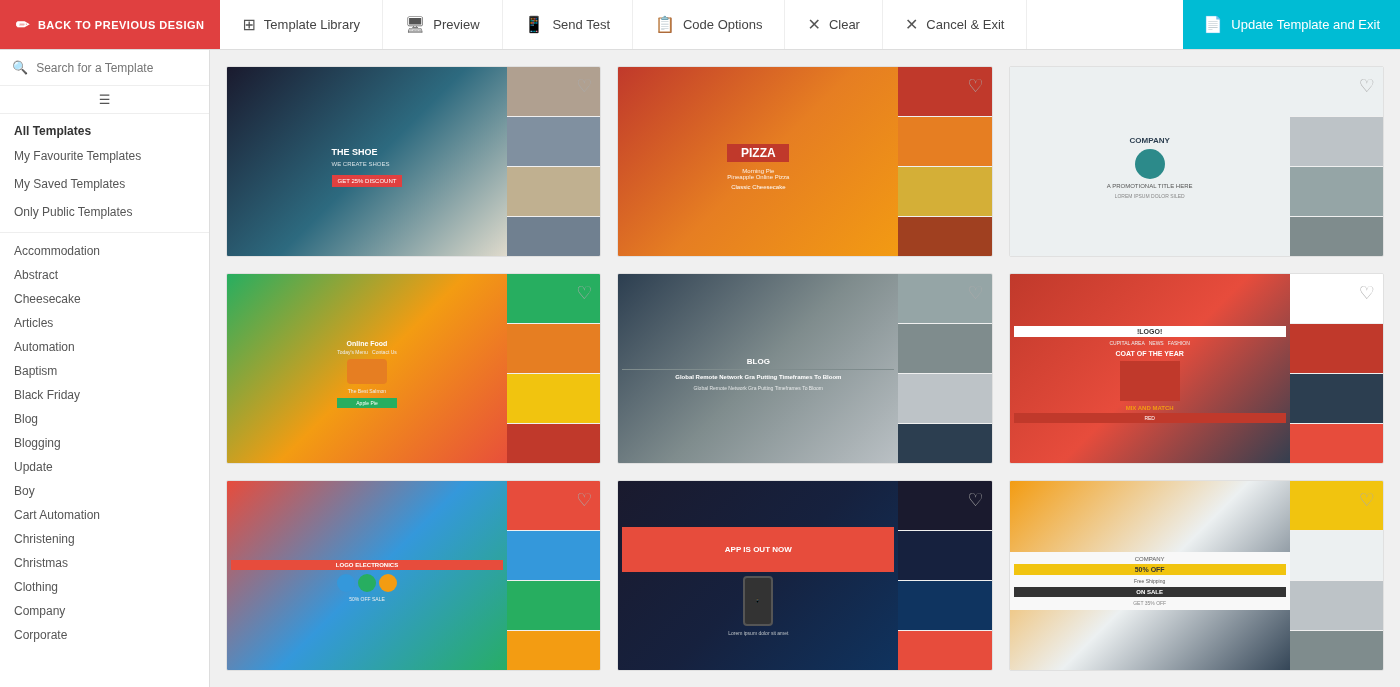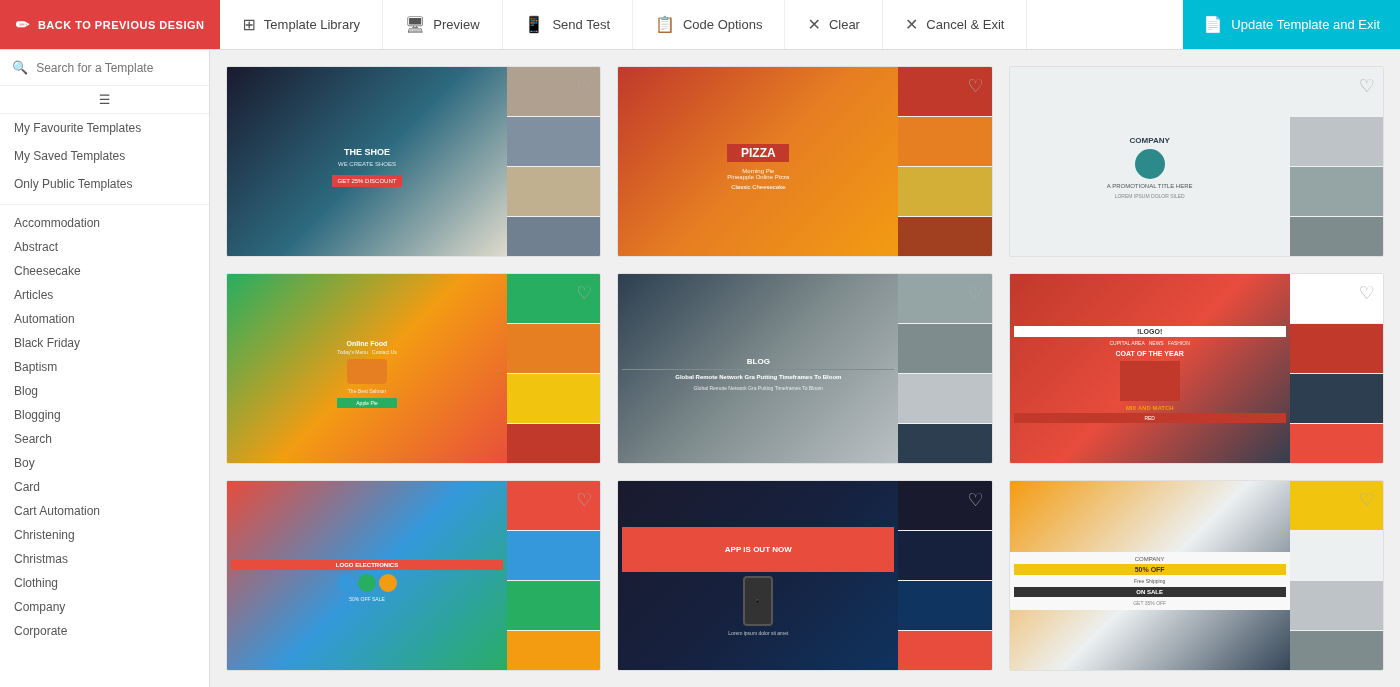--- a/index.html
+++ b/index.html
@@ -241,54 +241,54 @@
 
   <div class="sidebar">
     <div class="search-bar">
       <span class="search-icon">🔍</span>
       <input class="search-input" type="text" placeholder="Search for a Template" style="">
     </div>
     <div class="sidebar-filter-icon">
       <span>☰</span>
     </div>
 
+    <div class="sidebar-section-title">All Templates</div>
     <div class="sidebar-item">My Favourite Templates</div>
     <div class="sidebar-item">My Saved Templates</div>
     <div class="sidebar-item">Only Public Templates</div>
 
     <div class="sidebar-divider"></div>
 
 
     <div class="sidebar-cat-item">Accommodation</div>
     <div class="sidebar-cat-item">Abstract</div>
     <div class="sidebar-cat-item">Cheesecake</div>
     <div class="sidebar-cat-item">Articles</div>
     <div class="sidebar-cat-item">Automation</div>
+    <div class="sidebar-cat-item">Baptism</div>
     <div class="sidebar-cat-item">Black Friday</div>
-    <div class="sidebar-cat-item">Baptism</div>
     <div class="sidebar-cat-item">Blog</div>
     <div class="sidebar-cat-item">Blogging</div>
-    <div class="sidebar-cat-item">Search</div>
+    <div class="sidebar-cat-item">Update</div>
     <div class="sidebar-cat-item">Boy</div>
-    <div class="sidebar-cat-item">Card</div>
     <div class="sidebar-cat-item">Cart Automation</div>
     <div class="sidebar-cat-item">Christening</div>
     <div class="sidebar-cat-item">Christmas</div>
     <div class="sidebar-cat-item">Clothing</div>
     <div class="sidebar-cat-item">Company</div>
     <div class="sidebar-cat-item">Corporate</div>
 
   </div>
 
   <div class="templates-area">
 
     <div class="template-card">
       <div class="card-image-area">
         <div class="card-img-main-div img-ecommerce" style="width:75%;display:flex;align-items:center;justify-content:center;">
-          <div style="color:#fff;font-size:7px;text-align:center;padding:4px;">
+          <div style="color:#fff;font-size:7px;text-align:left;padding:4px;">
             <div style="font-size:9px;font-weight:bold;margin-bottom:4px;">THE SHOE</div>
             <div style="font-size:6px;opacity:0.8;">WE CREATE SHOES</div>
             <div style="margin-top:8px;background:#e04040;padding:3px 6px;font-size:6px;">GET 25% DISCOUNT</div>
           </div>
         </div>
         <div class="card-img-side-div" style="width:25%;">
           <div class="side-thumb" style="background:#b0a090;"></div>
           <div class="side-thumb" style="background:#8090a0;"></div>
           <div class="side-thumb" style="background:#c0b090;"></div>
           <div class="side-thumb" style="background:#708090;"></div>

